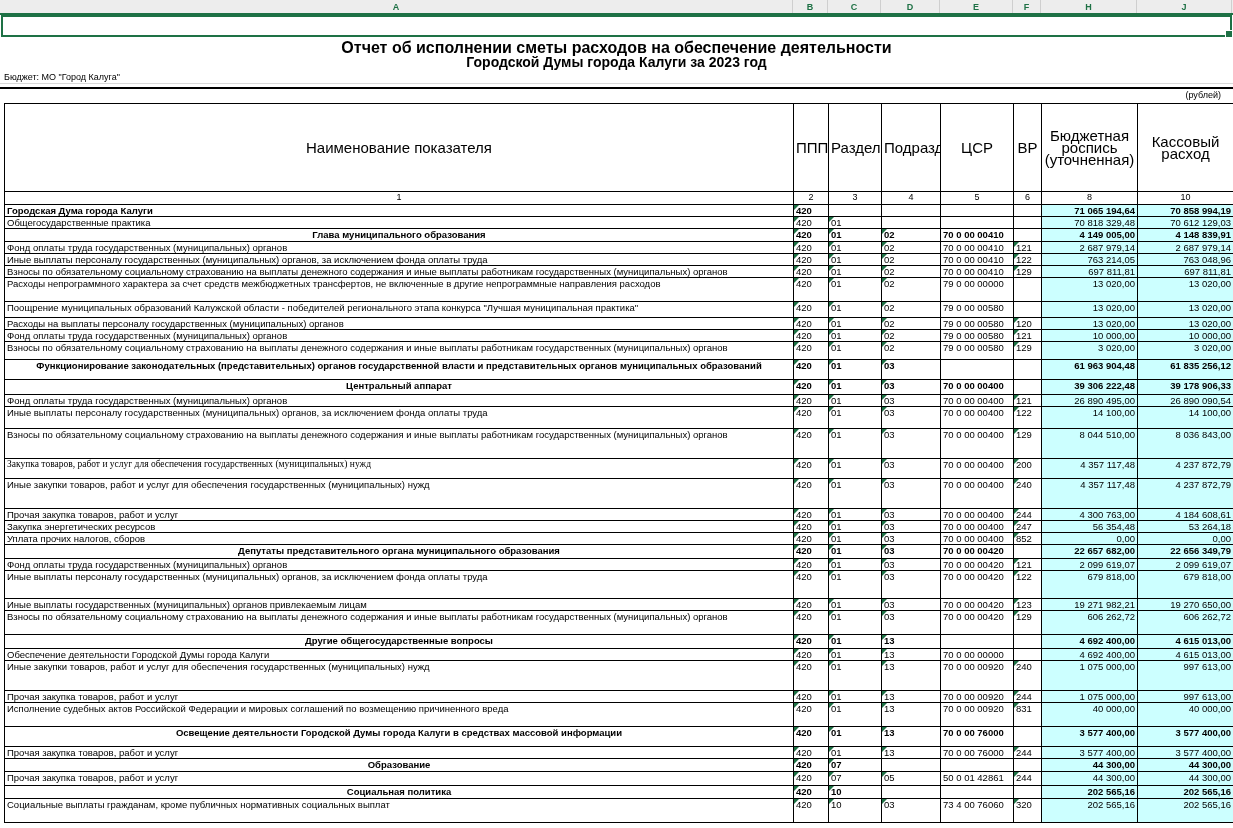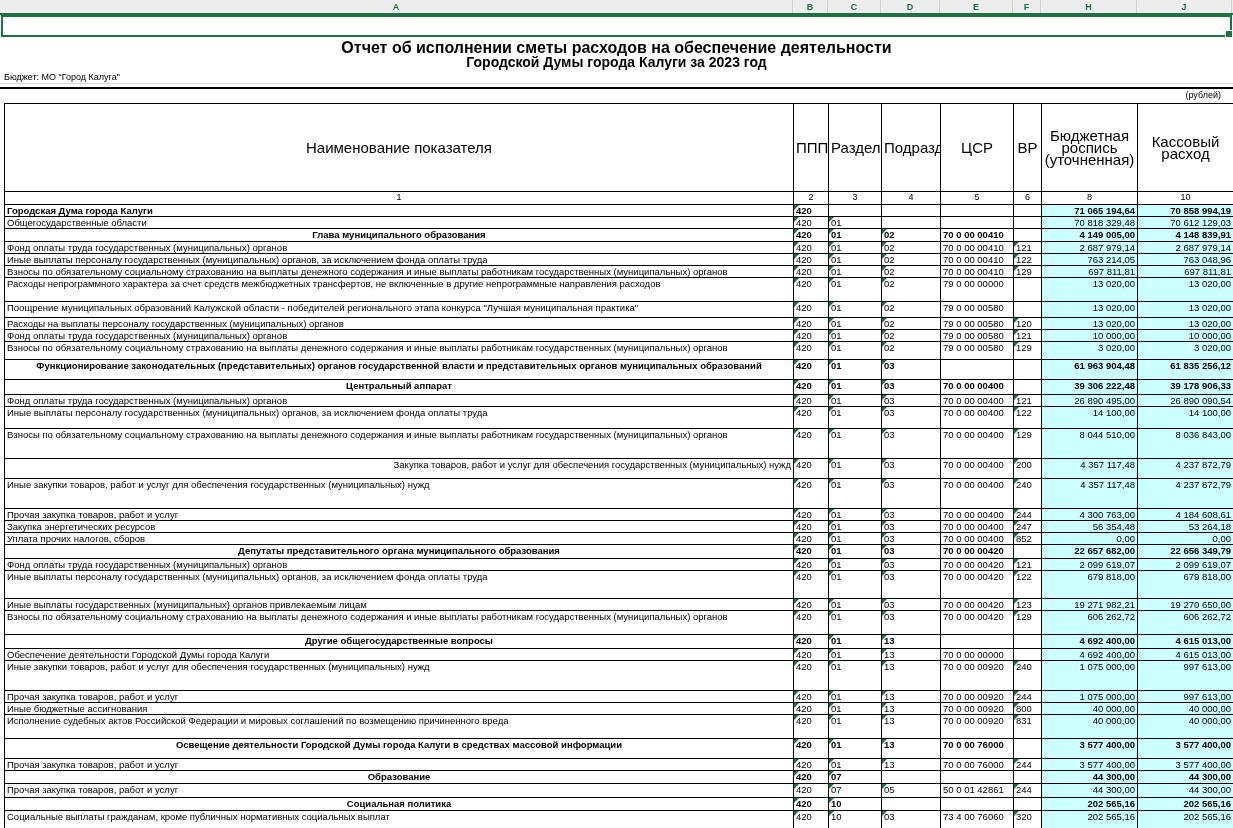--- a/index.html
+++ b/index.html
@@ -21,21 +21,21 @@
   table.rep td{border:1px solid #000;font-size:9.5px;line-height:11px;vertical-align:top;
     padding:0 2px;overflow:hidden;box-sizing:border-box;}
   table.rep tr.hdr td{vertical-align:middle;text-align:center;font-size:15px;line-height:12px;
     border:1.5px solid #000;}
   table.rep tr.numrow td{text-align:center;font-size:9px;border-bottom:1.5px solid #000;height:13px;}
   td.name{text-align:left;}
   td.code,td.vr{position:relative;}
   td.num{text-align:right;background:#CCFFFF;}
   tr.grp td{font-weight:bold;border-top:1.5px solid #000;border-bottom:1.5px solid #000;}
   tr.grp td.name{text-align:center;}
-  tr.cen td.name{text-align:right;}
+  tr.cen td.name{text-align:left;font-family:Liberation Serif, serif;}
   tr.bold td{font-weight:bold;}
   .tri{position:absolute;left:0;top:0;width:0;height:0;
     border-top:5px solid #1e7145;border-right:5px solid transparent;}
 </style>
 </head>
 <body>
 
 <div class="colstrip" id="colstrip">
     <div class="colcell" style="width: 793px;">A</div>
     <div class="colcell" style="width: 35px;">B</div>
@@ -92,21 +92,21 @@
         <td class="name">Городская Дума города Калуги</td>
         <td class="code"><span class="tri"></span>420</td>
         <td class="code"></td>
         <td class="code"></td>
         <td class="code"></td>
         <td class="vr"></td>
         <td class="num">71 065 194,64</td>
         <td class="num">70 858 994,19</td>
       </tr>
       <tr style="height: 12px;">
-        <td class="name">Общегосударственные области</td>
+        <td class="name">Общегосударственные практика</td>
         <td class="code"><span class="tri"></span>420</td>
         <td class="code"><span class="tri"></span>01</td>
         <td class="code"></td>
         <td class="code"></td>
         <td class="vr"></td>
         <td class="num">70 818 329,48</td>
         <td class="num">70 612 129,03</td>
       </tr>
       <tr class="grp" style="height: 13px;">
         <td class="name">Глава муниципального образования</td>
@@ -380,30 +380,20 @@
       </tr>
       <tr style="height: 12px;">
         <td class="name">Прочая закупка товаров, работ и услуг</td>
         <td class="code"><span class="tri"></span>420</td>
         <td class="code"><span class="tri"></span>01</td>
         <td class="code"><span class="tri"></span>13</td>
         <td class="code">70 0 00 00920</td>
         <td class="vr"><span class="tri"></span>244</td>
         <td class="num">1 075 000,00</td>
         <td class="num">997 613,00</td>
-      </tr>
-      <tr style="height: 12px;">
-        <td class="name">Иные бюджетные ассигнования</td>
-        <td class="code"><span class="tri"></span>420</td>
-        <td class="code"><span class="tri"></span>01</td>
-        <td class="code"><span class="tri"></span>13</td>
-        <td class="code">70 0 00 00920</td>
-        <td class="vr"><span class="tri"></span>800</td>
-        <td class="num">40 000,00</td>
-        <td class="num">40 000,00</td>
       </tr>
       <tr style="height: 24px;">
         <td class="name">Исполнение судебных актов Российской Федерации и мировых соглашений по возмещению причиненного вреда</td>
         <td class="code"><span class="tri"></span>420</td>
         <td class="code"><span class="tri"></span>01</td>
         <td class="code"><span class="tri"></span>13</td>
         <td class="code">70 0 00 00920</td>
         <td class="vr"><span class="tri"></span>831</td>
         <td class="num">40 000,00</td>
         <td class="num">40 000,00</td>

